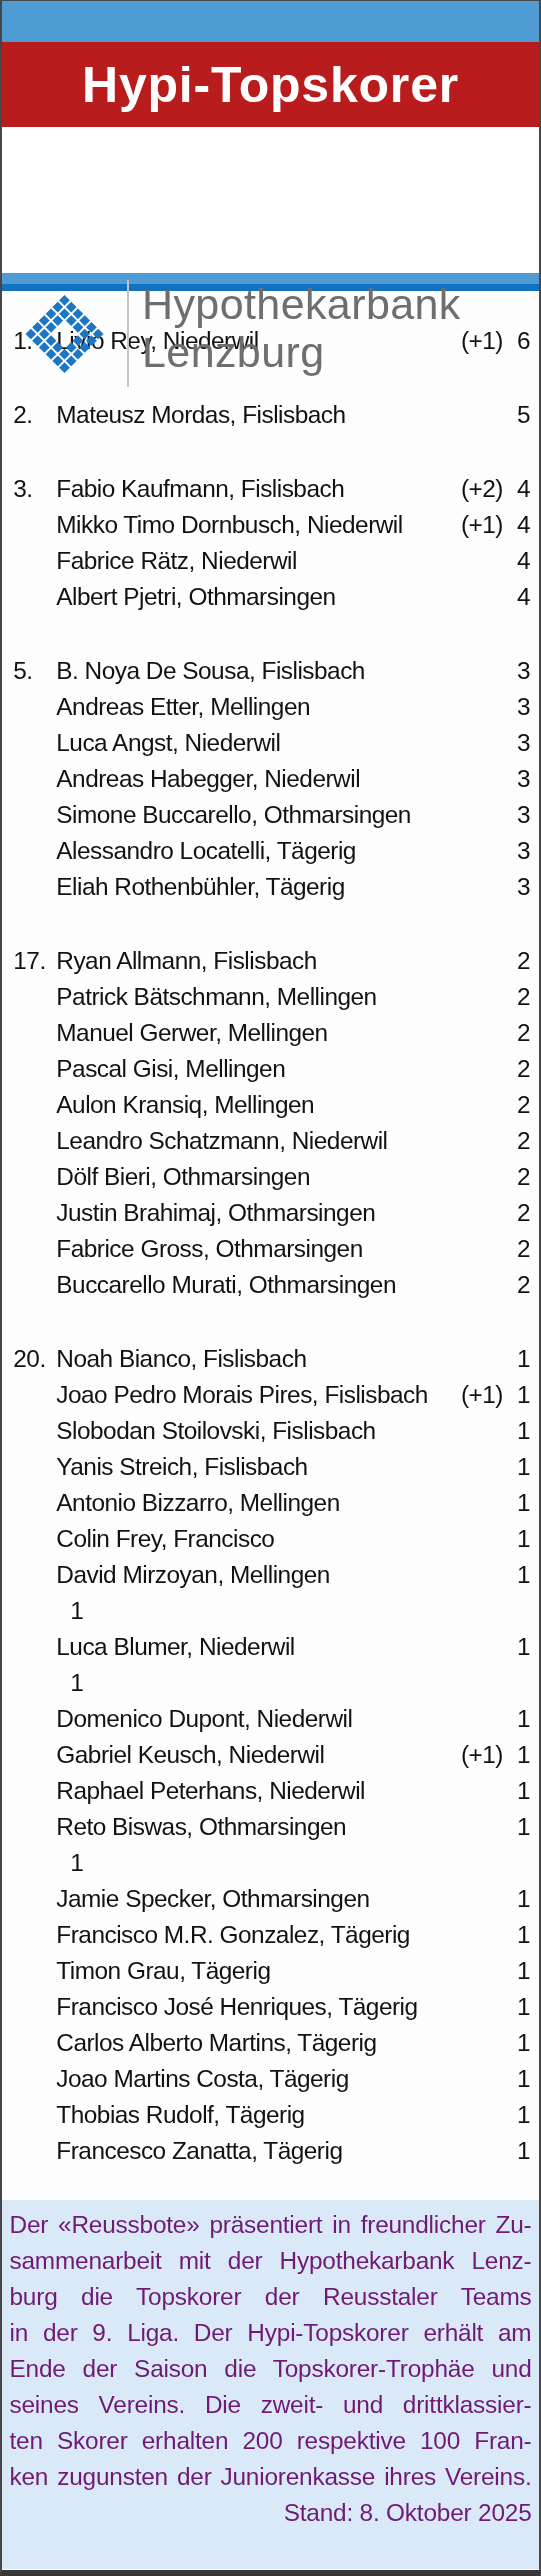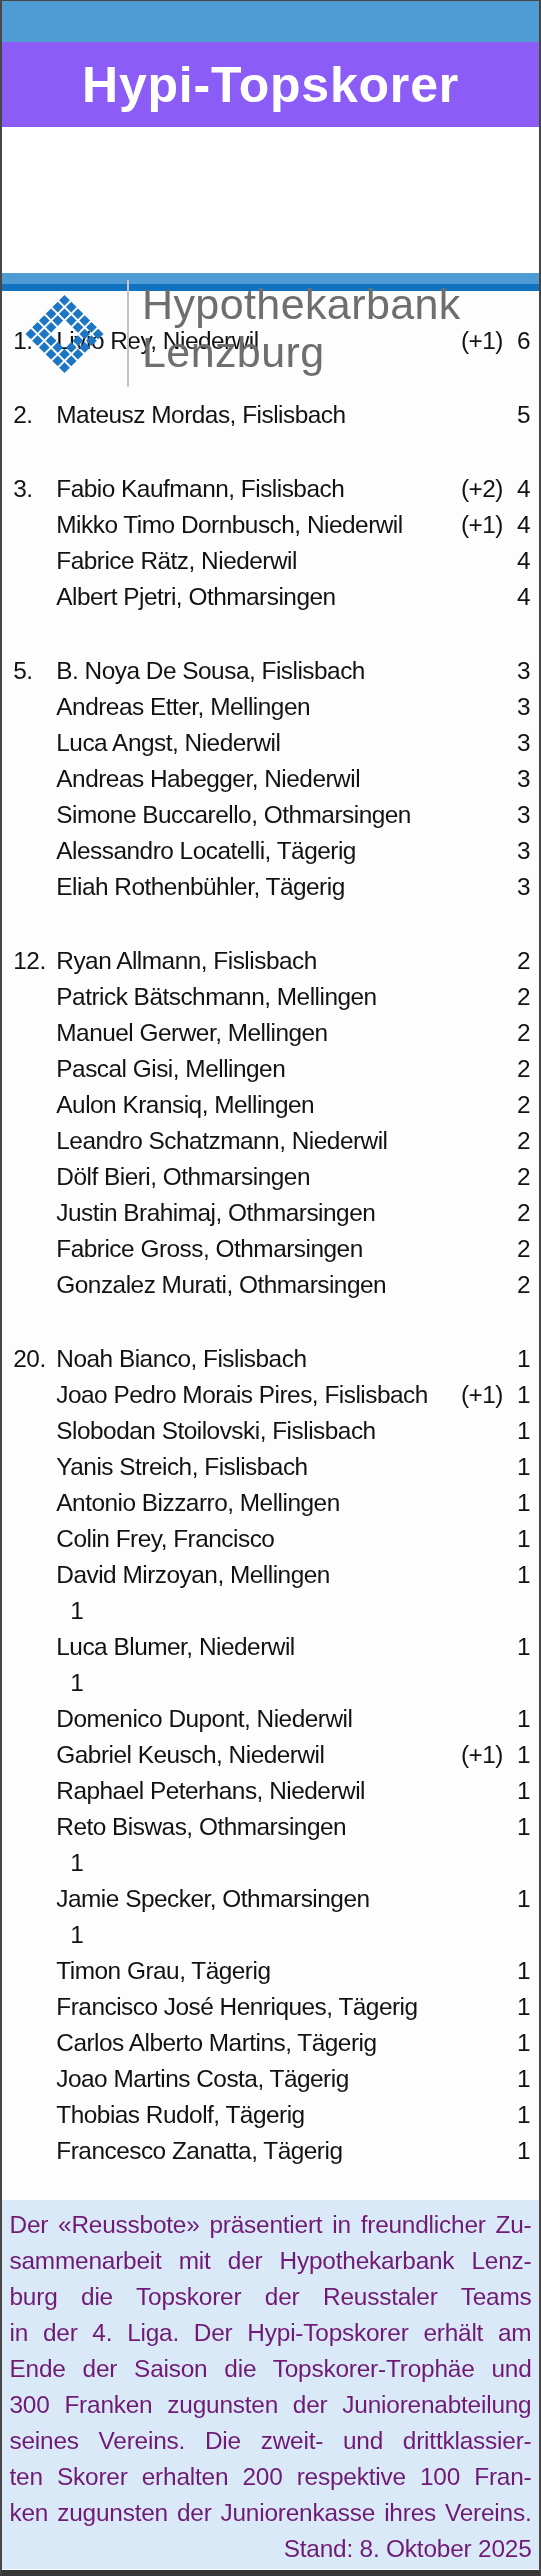--- a/index.html
+++ b/index.html
@@ -11,21 +11,21 @@
     background:#ffffff;
     border-left:2.3px solid #474747;
     border-right:2.3px solid #474747;
     border-top:1.5px solid #474747;
     border-bottom:6px solid #383838;
     font-family:"Liberation Sans","DejaVu Sans",sans-serif;
     overflow:hidden;
   }
   .band-top{height:41px;background:#4f9cd5;}
   .band-title{
-    height:85px;background:#8b5cf6;
+    height:85px;background:#b91c1c;
     display:flex;align-items:center;justify-content:center;
   }
   .band-title h1{
     margin:0;color:#ffffff;font-size:50px;font-weight:bold;
     letter-spacing:0.8px;white-space:nowrap;
   }
   .logo-section{position:relative;height:146px;background:#ffffff;padding-left:26px;}
   .logo-mark{position:absolute;left:21px;top:165px;}
   .logo-mark svg{display:block;}
   .logo-divider{
@@ -221,21 +221,21 @@
   <div class="row">
     <span class="rank"></span>
     <span class="name">Eliah Rothenbühler, Tägerig</span>
     <span class="bonus"></span>
     <span class="score">3</span>
   </div>
 </div>
 
   <div class="group">
   <div class="row">
-    <span class="rank">12.</span>
+    <span class="rank">17.</span>
     <span class="name">Ryan Allmann, Fislisbach</span>
     <span class="bonus"></span>
     <span class="score">2</span>
   </div>
 
   <div class="row">
     <span class="rank"></span>
     <span class="name">Patrick Bätschmann, Mellingen</span>
     <span class="bonus"></span>
     <span class="score">2</span>
@@ -285,21 +285,21 @@
 
   <div class="row">
     <span class="rank"></span>
     <span class="name">Fabrice Gross, Othmarsingen</span>
     <span class="bonus"></span>
     <span class="score">2</span>
   </div>
 
   <div class="row">
     <span class="rank"></span>
-    <span class="name">Gonzalez Murati, Othmarsingen</span>
+    <span class="name">Buccarello Murati, Othmarsingen</span>
     <span class="bonus"></span>
     <span class="score">2</span>
   </div>
 </div>
 
   <div class="group">
   <div class="row">
     <span class="rank">20.</span>
     <span class="name">Noah Bianco, Fislisbach</span>
     <span class="bonus"></span>
@@ -403,20 +403,21 @@
 
   <div class="row">
     <span class="rank"></span>
     <span class="name">Jamie Specker, Othmarsingen</span>
     <span class="bonus"></span>
     <span class="score">1</span>
   </div>
 
   <div class="row">
     <span class="rank"></span>
+    <span class="name">Francisco M.R. Gonzalez, Tägerig</span>
     <span class="bonus"></span>
     <span class="score">1</span>
   </div>
 
   <div class="row">
     <span class="rank"></span>
     <span class="name">Timon Grau, Tägerig</span>
     <span class="bonus"></span>
     <span class="score">1</span>
   </div>
@@ -458,25 +459,24 @@
 </div>
 </div>
 
   <div class="footer">
   <div class="fline">Der «Reussbote» präsentiert in freundlicher Zu-</div>
 
   <div class="fline">sammenarbeit mit der Hypothekarbank Lenz-</div>
 
   <div class="fline">burg die Topskorer der Reusstaler Teams</div>
 
-  <div class="fline">in der 4. Liga. Der Hypi-Topskorer erhält am</div>
+  <div class="fline">in der 9. Liga. Der Hypi-Topskorer erhält am</div>
 
   <div class="fline">Ende der Saison die Topskorer-Trophäe und</div>
 
-  <div class="fline">300 Franken zugunsten der Juniorenabteilung</div>
 
   <div class="fline">seines Vereins. Die zweit- und drittklassier-</div>
 
   <div class="fline">ten Skorer erhalten 200 respektive 100 Fran-</div>
 
   <div class="fline">ken zugunsten der Juniorenkasse ihres Vereins.</div>
 <div class="fline date">Stand: 8. Oktober 2025</div>
     </div>
 
 </div>

